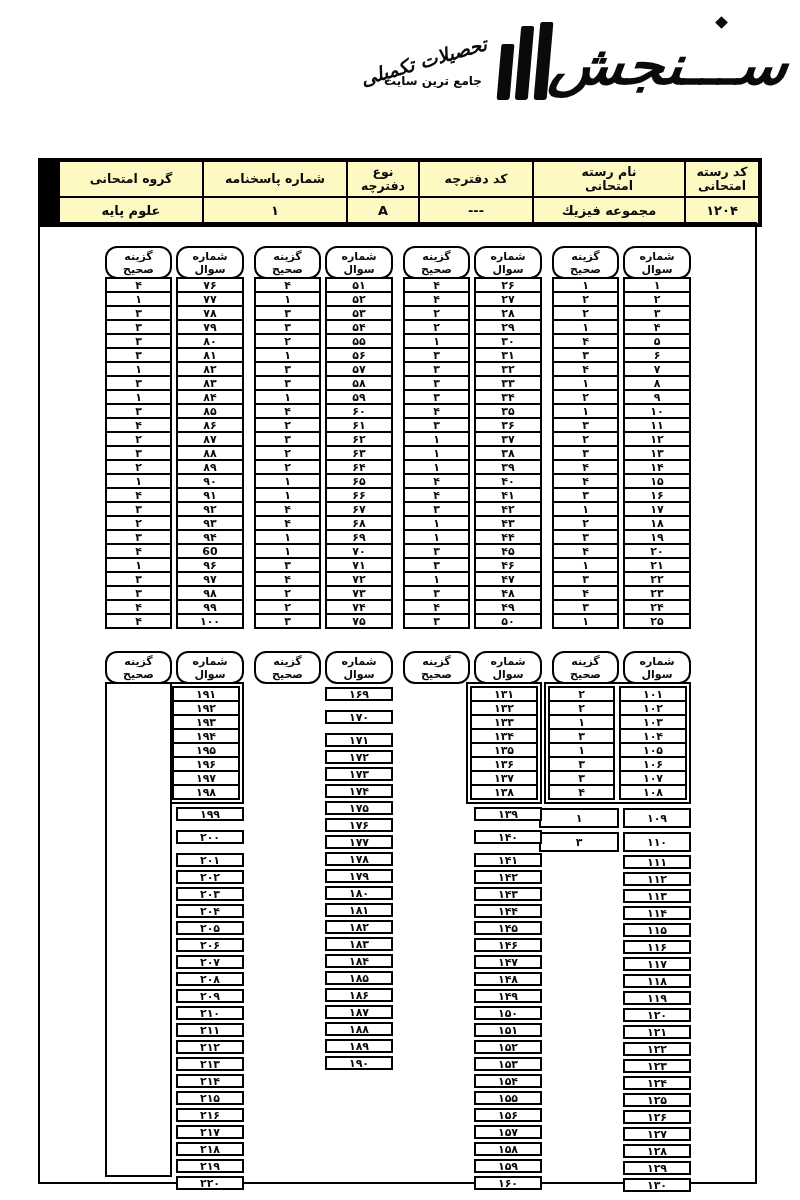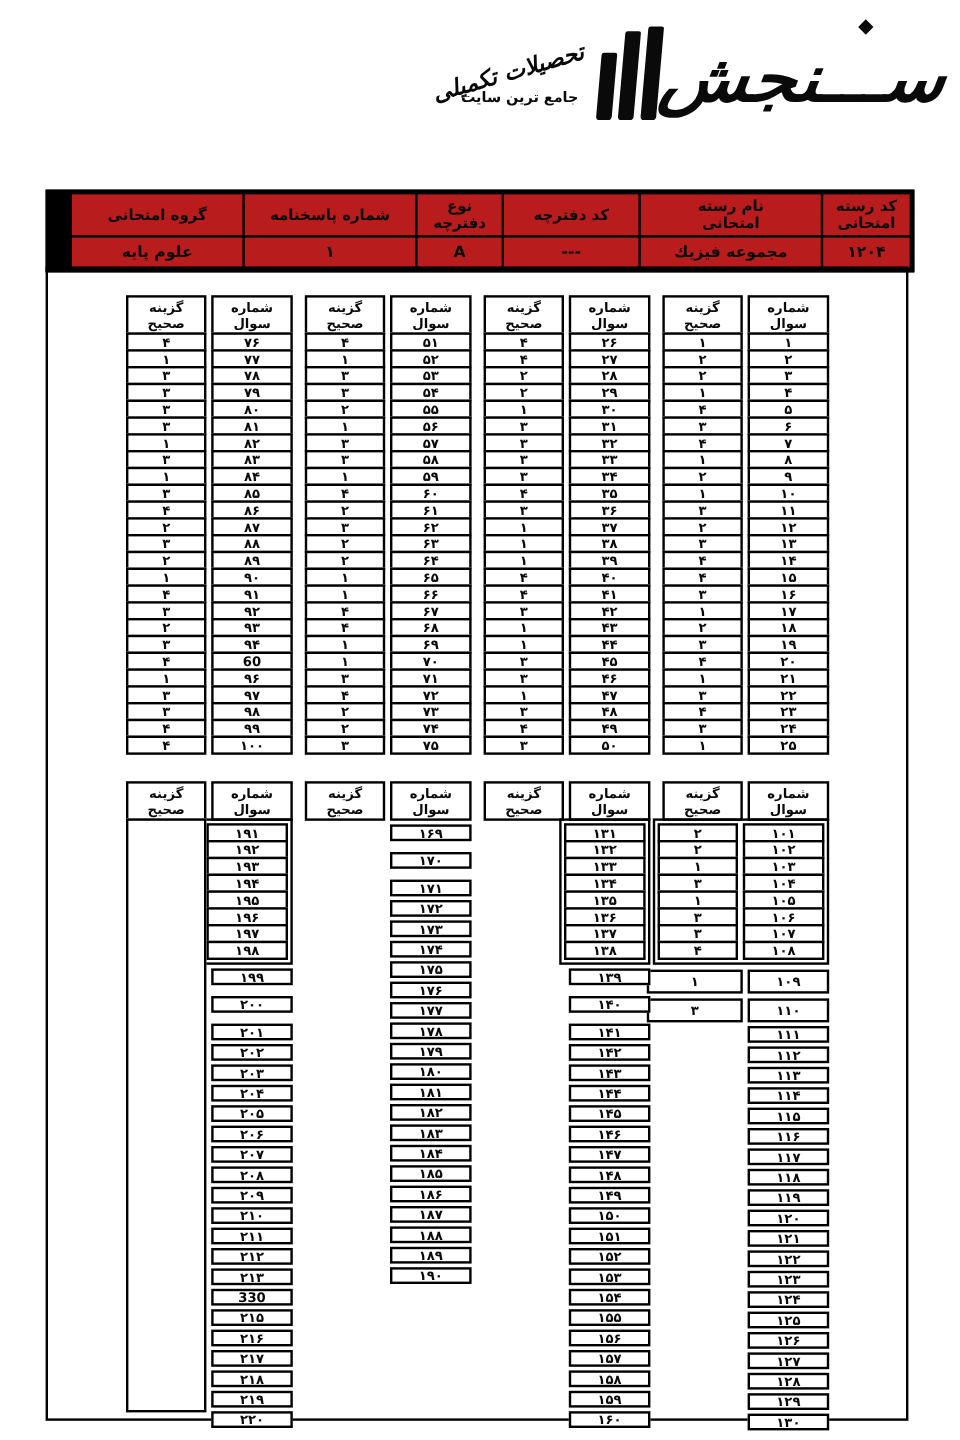--- a/index.html
+++ b/index.html
@@ -17,40 +17,40 @@
   .logo-bars i:nth-child(2){height:74px;}
   .logo-bars i:nth-child(3){height:78px;}
   .logo-tag-main{position:absolute;right:308px;top:62px;font-size:12px;font-weight:bold;white-space:nowrap;}
   .logo-tag-cursive{position:absolute;right:304px;top:20px;font-size:19px;font-weight:bold;font-style:italic;
     transform:rotate(-16deg);transform-origin:right center;white-space:nowrap;}
 
   
   .info-table{position:absolute;top:158px;right:38px;width:724px;box-sizing:border-box;
     display:grid;grid-template-columns:72px 150px 112px 70px 142px 142px;
     background:#000;gap:2px;padding:3px;border:1px solid #000;}
-  .info-cell{background:#b91c1c;display:flex;align-items:center;justify-content:center;
+  .info-cell{background:#fef9c3;display:flex;align-items:center;justify-content:center;
     font-weight:bold;text-align:center;}
   .info-label{height:34px;font-size:12.5px;line-height:14px;white-space:pre-line;}
   .info-value{height:25px;font-size:13px;}
 
   
   .big-box{position:absolute;top:222px;right:43px;left:38px;height:962px;border:2px solid #000;box-sizing:border-box;}
 
   
   .atable{display:flex;gap:9px;width:587px;margin:22px auto 0;direction:rtl;}
   .pair-block{position:relative;width:140px;display:flex;flex-direction:column;align-items:flex-start;}
   .qa-row{display:flex;gap:4px;}
   .pair-block > .qa-row{margin-top:-2px;}
   .pair-block > :first-child{margin-top:0;}
   .cell{box-sizing:border-box;border:2px solid #000;background:#fff;height:16px;
     display:flex;align-items:center;justify-content:center;
     font-size:11px;font-weight:bold;text-align:center;}
   .cell.q{width:68px;}
   .cell.a{width:67px;}
-  .hdr-row .cell{height:33px;font-size:11px;line-height:13px;white-space:pre-line;}
+  .hdr-row .cell{height:33px;font-size:11px;line-height:13px;white-space:pre-line;border-radius:12px;}
 
   
   .t2-block1{border:2px solid #000;padding:2px;margin-top:-2px;box-sizing:border-box;}
   .t2-block1 .qa-row{margin-top:-2px;}
   .t2-block1 .qa-row:first-child{margin-top:0;}
   .pair-block > .qa-row.sep{margin-top:3px;}
   .qa-row.sep .cell{height:14px;}
   .pair-block > .qa-row.b2-pad{margin-bottom:6px;}
   .pair-block > .qa-row.b2-big{margin-top:4px;}
   .b2-big .cell{height:20px;}
@@ -884,21 +884,21 @@
           <div class="qa-row sep">
             <div class="cell q">۲۱۱</div>
           </div>
           <div class="qa-row sep">
             <div class="cell q">۲۱۲</div>
           </div>
           <div class="qa-row sep">
             <div class="cell q">۲۱۳</div>
           </div>
           <div class="qa-row sep">
-            <div class="cell q">330</div>
+            <div class="cell q">۲۱۴</div>
           </div>
           <div class="qa-row sep">
             <div class="cell q">۲۱۵</div>
           </div>
           <div class="qa-row sep">
             <div class="cell q">۲۱۶</div>
           </div>
           <div class="qa-row sep">
             <div class="cell q">۲۱۷</div>
           </div>

